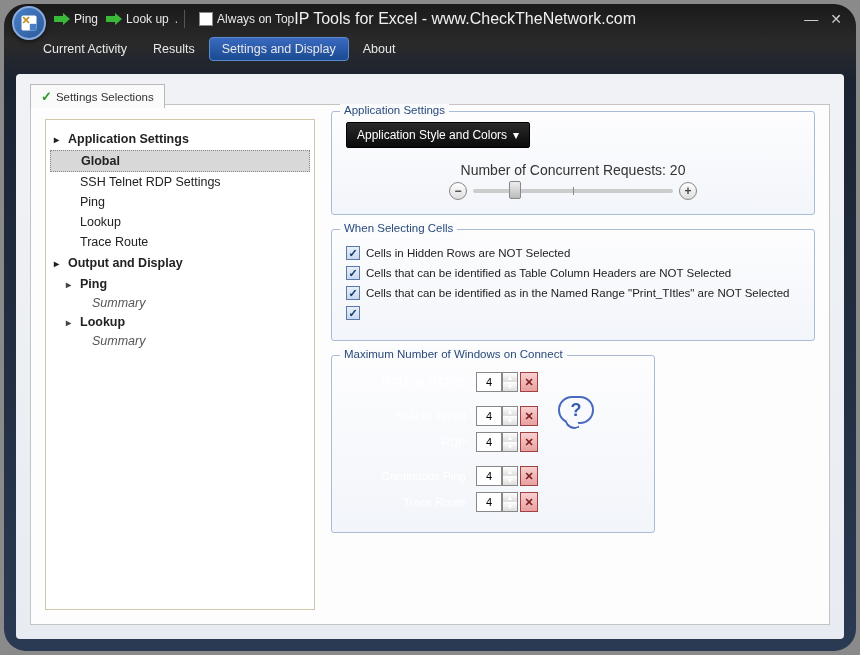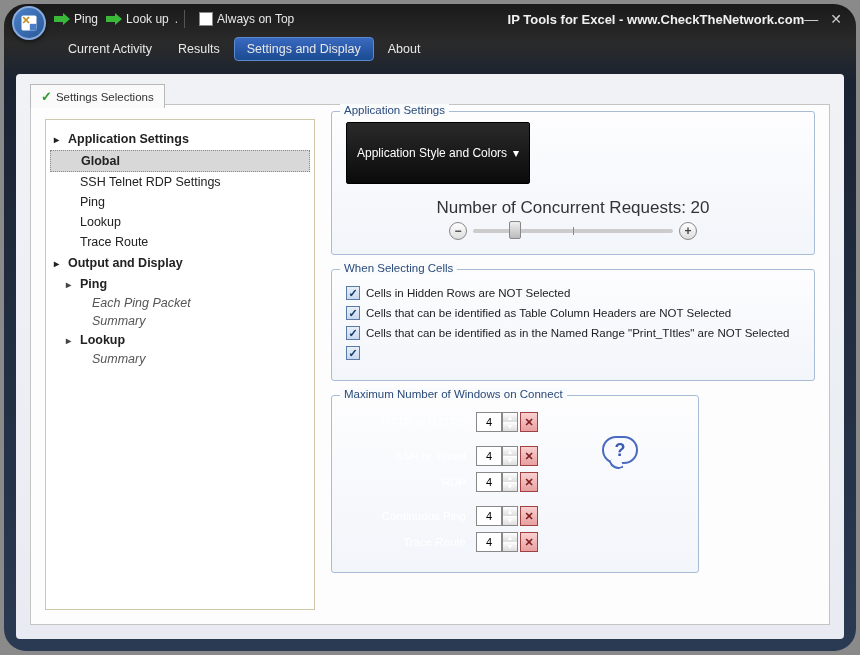--- a/index.html
+++ b/index.html
@@ -11,25 +11,25 @@
   border-radius: 22px; position: relative; color: #fff;
 }
 
 .titlebar { height: 30px; display: flex; align-items: center; padding: 0 8px; }
 .app-icon { width: 34px; height: 34px; margin-top: 8px; background: linear-gradient(135deg,#4a7fc8,#2a5a9a); border-radius: 50%; display:flex; align-items:center; justify-content:center; border: 2px solid #88aadd; box-shadow: 0 2px 4px rgba(0,0,0,.5);}
 .app-icon svg { width: 20px; height: 20px; }
 .tb-btn { display: flex; align-items: center; gap: 4px; margin-left: 8px; font-size: 12px; color: #e8e8e8; cursor: pointer; }
 .arrow-green { width: 16px; height: 12px; }
 .tb-sep { width: 1px; height: 18px; background: #555; margin: 0 6px; }
 .tb-check { width: 14px; height: 14px; background: #fff; border: 1px solid #888; display: inline-block; }
-.title-text { flex: 1; text-align: right; font-size: 13px; font-weight: 700; color: #f0f0f0; }
+.title-text { flex: 1; text-align: left; font-size: 16px; font-weight: 400; color: #f0f0f0; }
 .win-controls { display: flex; gap: 12px; padding-right: 6px; }
 .win-btn { font-size: 14px; color: #ccc; cursor: pointer; font-family: Arial; }
 
-.menubar { height: 30px; display: flex; align-items: center; padding-left: 52px; gap: 2px; }
+.menubar { height: 30px; display: flex; align-items: center; padding-left: 27px; gap: 2px; }
 .menu-item { padding: 4px 12px; font-size: 12.5px; color: #e8e8e8; cursor: pointer; border-radius: 4px; }
 .menu-item.active { background: linear-gradient(#3a6ac0,#1a4a90); border: 1px solid #5a8ad0; }
 
 .content { position: absolute; top: 70px; left: 12px; right: 12px; bottom: 12px; background: linear-gradient(#f0f2f6,#e8ecf2); border-radius: 4px; }
 
 .tab-header { position: absolute; top: 10px; left: 14px; z-index: 2; }
 .tab { display: inline-flex; align-items: center; gap: 4px; padding: 4px 10px; background: #fafafa; border: 1px solid #b8b8b8; border-bottom: none; font-size: 11.5px; color: #333; }
 .check-green { color: #2a9a2a; font-size: 13px; font-weight: bold; }
 
 .panel { position: absolute; top: 30px; left: 14px; right: 14px; bottom: 14px; background: #fdfdfd; border: 1px solid #c4c4c4; display: flex; }
@@ -41,35 +41,35 @@
 .tree-sub::before { content: "▸"; position: absolute; left: 16px; font-size: 10px; top: 5px; color:#444;}
 .tree-item { padding: 3px 0 3px 30px; }
 .tree-item.sel { background: #d8d8d8; border: 1px dotted #888; font-weight: bold;}
 .tree-leaf { padding: 2px 0 2px 42px; font-style: italic; color: #555; }
 
 .rpane { flex: 1; padding: 6px 14px 14px 6px; position: relative; }
 
 .fieldset { border: 1px solid #a8bcd8; border-radius: 3px; margin-bottom: 14px; padding: 10px 14px 14px 14px; position: relative; background: linear-gradient(#fdfdfe,#f2f5fa);}
 .fieldset > .legend { position: absolute; top: -8px; left: 8px; background: #fafbfd; padding: 0 4px; font-size: 11.5px; color: #2a4a7a; }
 
-.style-btn { display: inline-flex; align-items: center; gap: 6px; background: linear-gradient(#2a2a2a,#0a0a0a); color: #fff; border: 1px solid #000; padding: 23px 10px; font-size: 12px; border-radius: 2px; cursor: pointer; }
+.style-btn { display: inline-flex; align-items: center; gap: 6px; background: linear-gradient(#2a2a2a,#0a0a0a); color: #fff; border: 1px solid #000; padding: 5px 10px; font-size: 12px; border-radius: 2px; cursor: pointer; }
 
 .slider-wrap { margin-top: 14px; text-align: center; }
-.slider-label { font-size: 17px; color: #333; margin-bottom: 4px; }
+.slider-label { font-size: 14px; color: #333; margin-bottom: 4px; }
 .slider-row { display: flex; align-items: center; gap: 6px; justify-content: center;}
 .slider-btn { width: 18px; height: 18px; border-radius: 50%; border: 1px solid #888; background: linear-gradient(#fff,#ddd); display:flex; align-items:center; justify-content:center; font-size:12px; font-weight:bold; color:#444; cursor:pointer;}
 .slider-track { width: 200px; height: 4px; background: #ccc; position: relative; border-radius: 2px;}
 .slider-track::before, .slider-track::after { content:""; position:absolute; width:1px; height:8px; background:#888; top:-2px;}
 .slider-track::before{left:50%;} 
 .slider-thumb { position:absolute; left: 18%; top: -8px; width: 12px; height: 18px; background: linear-gradient(#eee,#bbb); border:1px solid #888; border-radius:2px;}
 
 .cb-row { display:flex; align-items:center; gap:6px; margin: 6px 0; font-size: 11.5px; color: #222;}
 .cb { width: 14px; height: 14px; border: 1px solid #5a7aa8; background: linear-gradient(#e8f0fa,#c8d8ee); display:flex; align-items:center; justify-content:center; font-size:11px; color:#1a3a6a; font-weight:bold;}
 
-.maxwin { width: 368px; }
+.maxwin { width: 324px; }
 .spin-row { display:flex; align-items:center; margin: 6px 0; font-size:11.5px;}
 .spin-label { width: 120px; text-align:right; margin-right: 10px; }
 .spin-input { width: 26px; height: 20px; border: 1px solid #888; background:#fff; text-align:center; font-size:11px;}
 .spin-btns { display:flex; flex-direction:column; border:1px solid #888;}
 .spin-btns div { width:14px; height:9px; background:linear-gradient(#fff,#ddd); font-size:7px; text-align:center; line-height:9px; cursor:pointer;}
 .spin-clear { width:18px; height:20px; border:1px solid #a04040; background:linear-gradient(#f8d0d0,#e8a0a0); color:#802020; font-size:11px; text-align:center; line-height:18px; margin-left:2px; cursor:pointer; font-weight:bold;}
 
 .help-balloon { position:absolute; right: 60px; top: 40px; width: 36px; height: 28px; border: 2px solid #4a6ac0; border-radius: 16px; display:flex; align-items:center; justify-content:center; font-size:18px; font-weight:bold; color:#3a5ab0; background:#f8faff; cursor:pointer;}
 .help-balloon::after{content:""; position:absolute; bottom:-8px; left:6px; width:10px; height:10px; border-left:2px solid #4a6ac0; border-bottom:2px solid #4a6ac0; border-bottom-left-radius:10px; background:#f8faff; transform:rotate(-20deg);}
 </style>
@@ -128,21 +128,20 @@
     <div class="panel">
       <div class="tree">
         <div class="tree-h">Application Settings</div>
         <div class="tree-item sel">Global</div>
         <div class="tree-item">SSH  Telnet  RDP Settings</div>
         <div class="tree-item">Ping</div>
         <div class="tree-item">Lookup</div>
         <div class="tree-item">Trace Route</div>
         <div class="tree-h">Output and Display</div>
         <div class="tree-sub">Ping</div>
-        <div class="tree-leaf">Each Ping Packet</div>
         <div class="tree-leaf">Summary</div>
         <div class="tree-sub">Lookup</div>
         <div class="tree-leaf">Summary</div>
       </div>
 
       <div class="rpane">
         <div class="fieldset">
           <div class="legend">Application Settings</div>
           <div class="style-btn">
             <span>Application Style and Colors</span>

